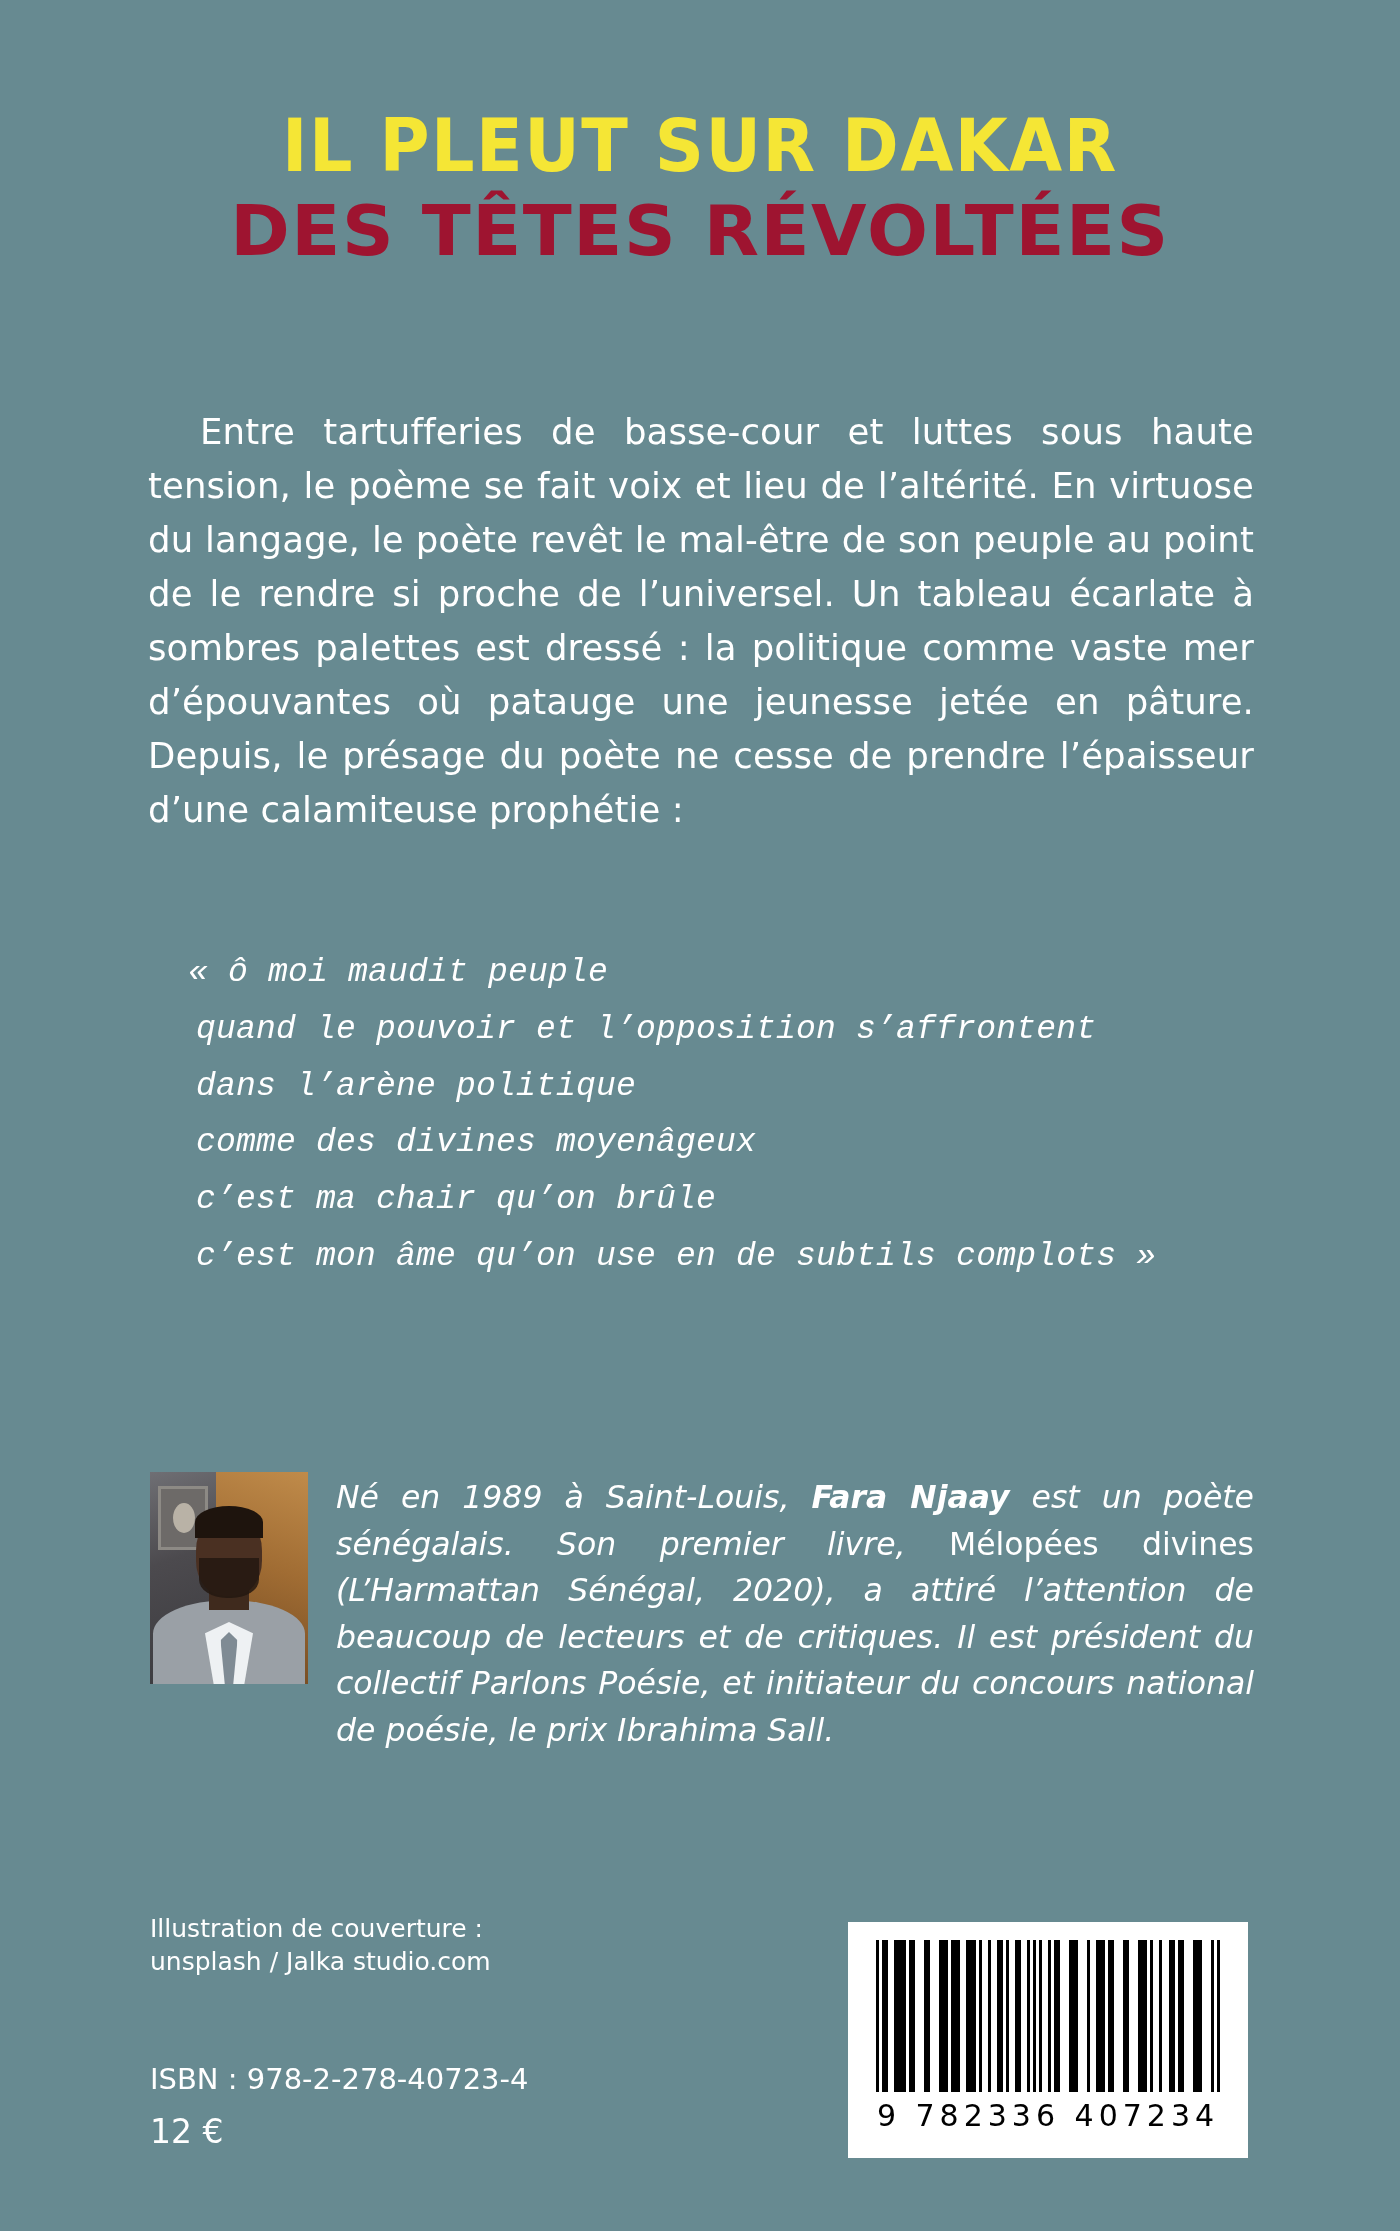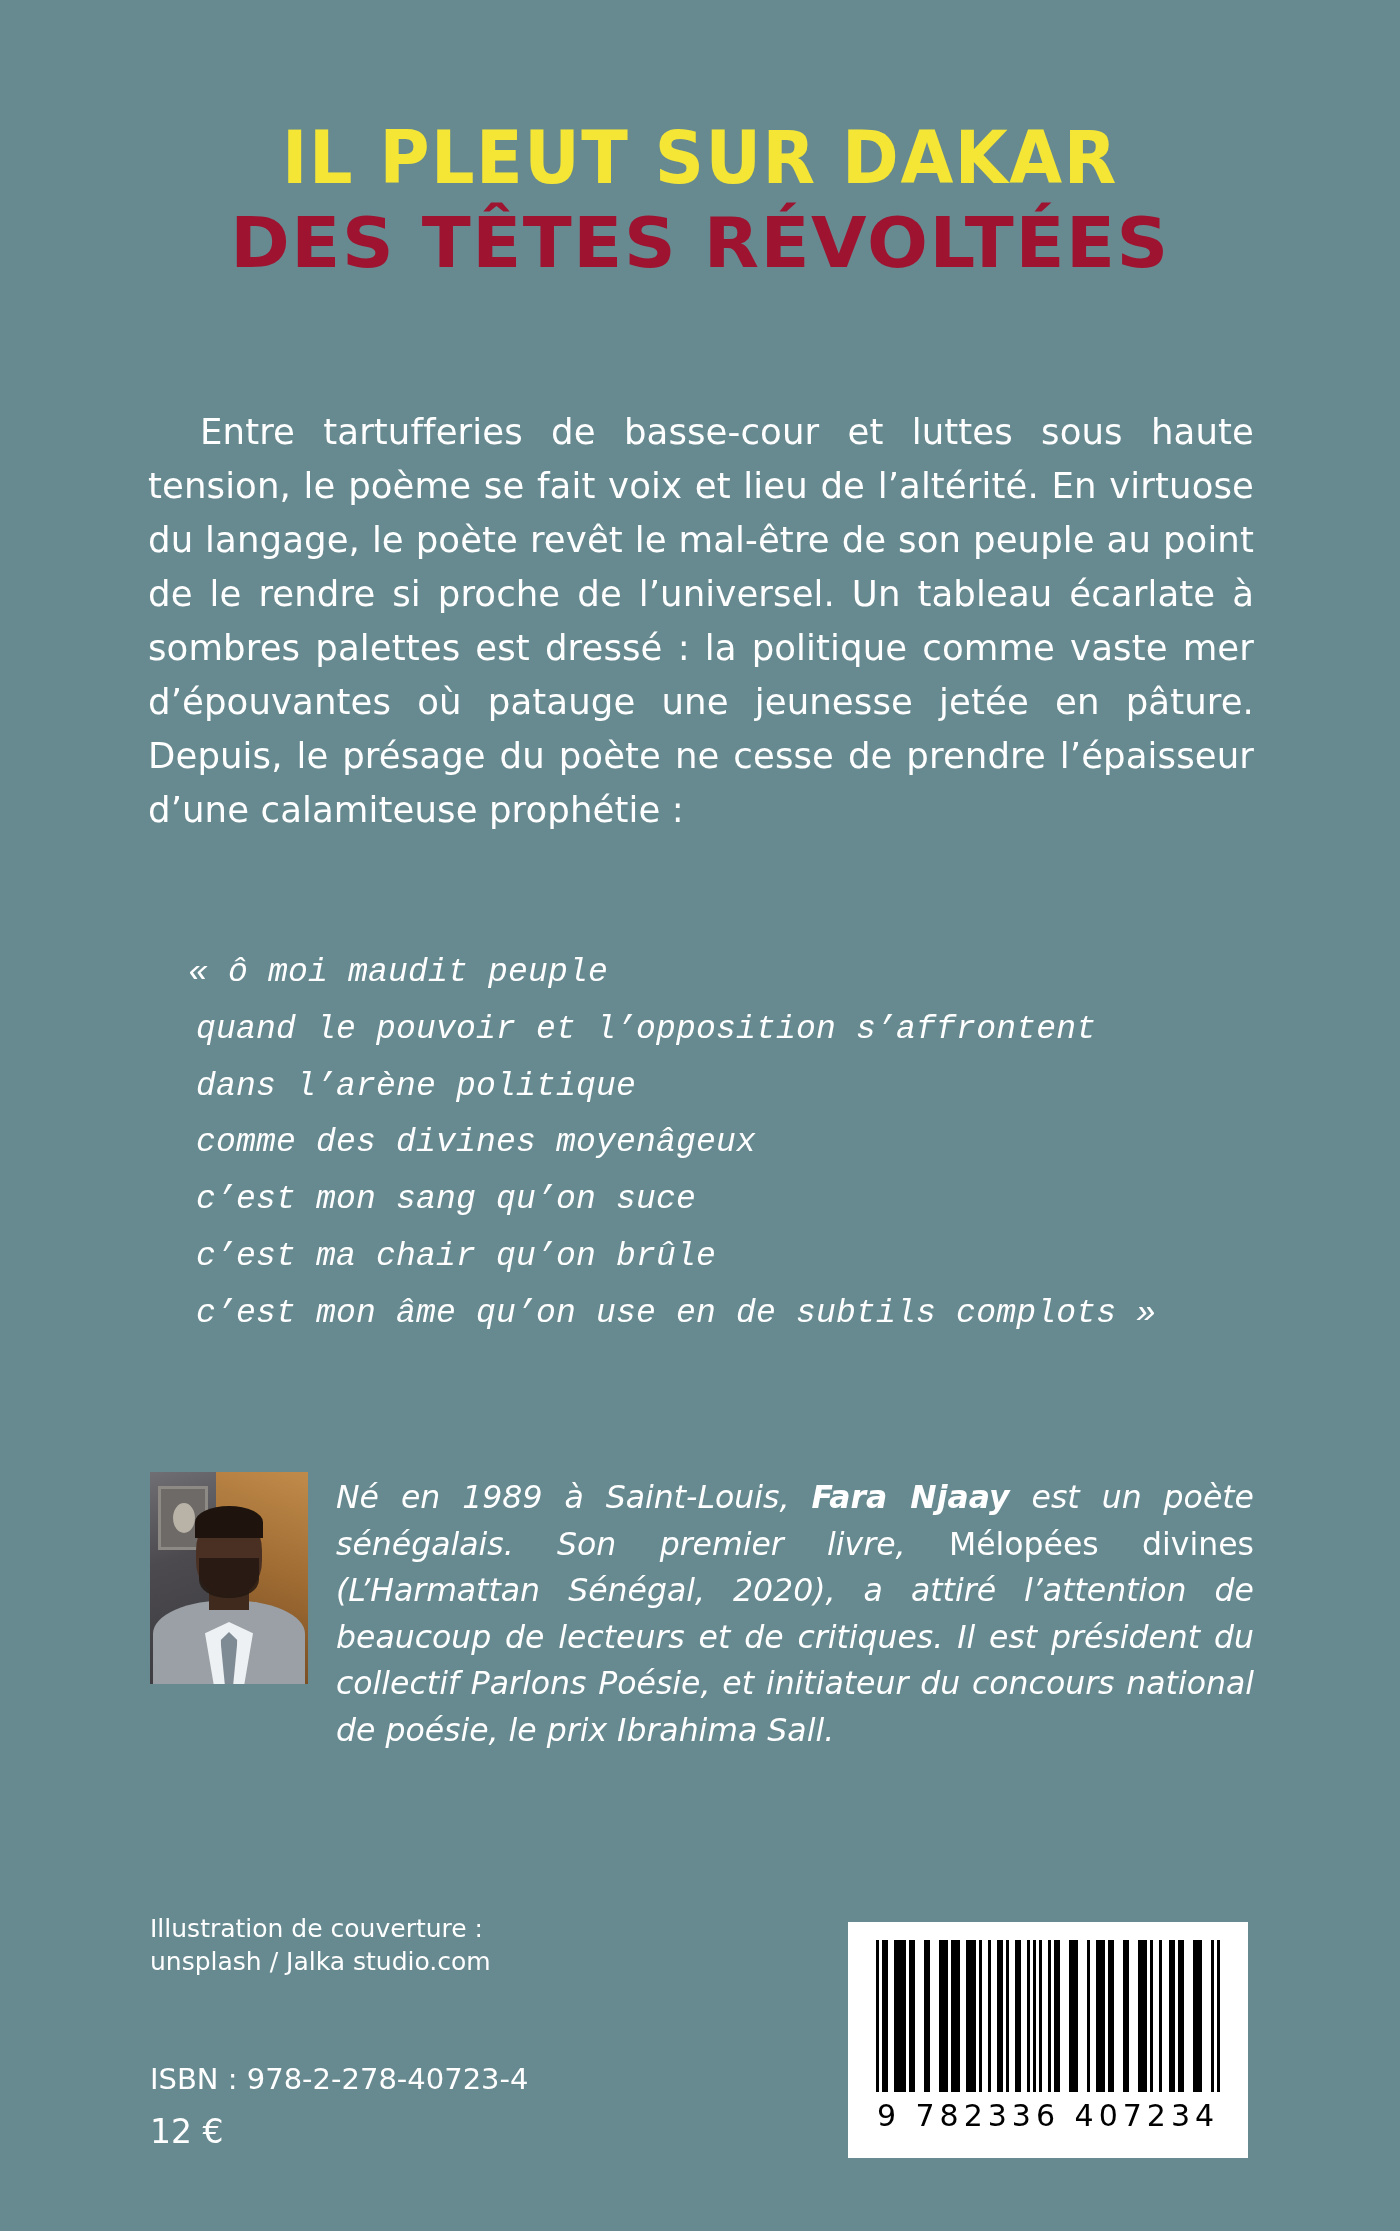--- a/index.html
+++ b/index.html
@@ -24,21 +24,20 @@
     background: #678a91;
   }
 
   
   .title-block {
     position: absolute;
     top: 108px;
     left: 0;
     width: 1400px;
     text-align: center;
-    margin-top: 12px;
   }
   .title-line1 {
     font-family: "DejaVu Sans", sans-serif;
     font-weight: bold;
     font-size: 73px;
     letter-spacing: 1.5px;
     color: #f5e635;
     line-height: 1.04;
     transform: scaleX(1.04);
     text-transform: uppercase;
@@ -236,21 +235,20 @@
     <div class="title-line2">DES TÊTES RÉVOLTÉES</div>
   </div>
 
   <div class="blurb">Entre tartufferies de basse-cour et luttes sous haute tension, le poème se fait voix et lieu de l’altérité. En virtuose du langage, le poète revêt le mal-être de son peuple au point de le rendre si proche de l’universel. Un tableau écarlate à sombres palettes est dressé : la politique comme vaste mer d’épouvantes où patauge une jeunesse jetée en pâture. Depuis, le présage du poète ne cesse de prendre l’épaisseur d’une calamiteuse prophétie :</div>
 
   <div class="poem">
     <div>« ô moi maudit peuple</div>
     <div>quand le pouvoir et l’opposition s’affrontent</div>
     <div>dans l’arène politique</div>
     <div>comme des divines moyenâgeux</div>
-    <div>c’est mon sang qu’on suce</div>
     <div>c’est ma chair qu’on brûle</div>
     <div>c’est mon âme qu’on use en de subtils complots »</div>
   </div>
 
   <div class="bio-wrap">
     <div class="photo">
       <div class="bg-left"></div>
       <div class="bg-right"></div>
       <div class="frame"></div>
       <div class="suit"></div>

